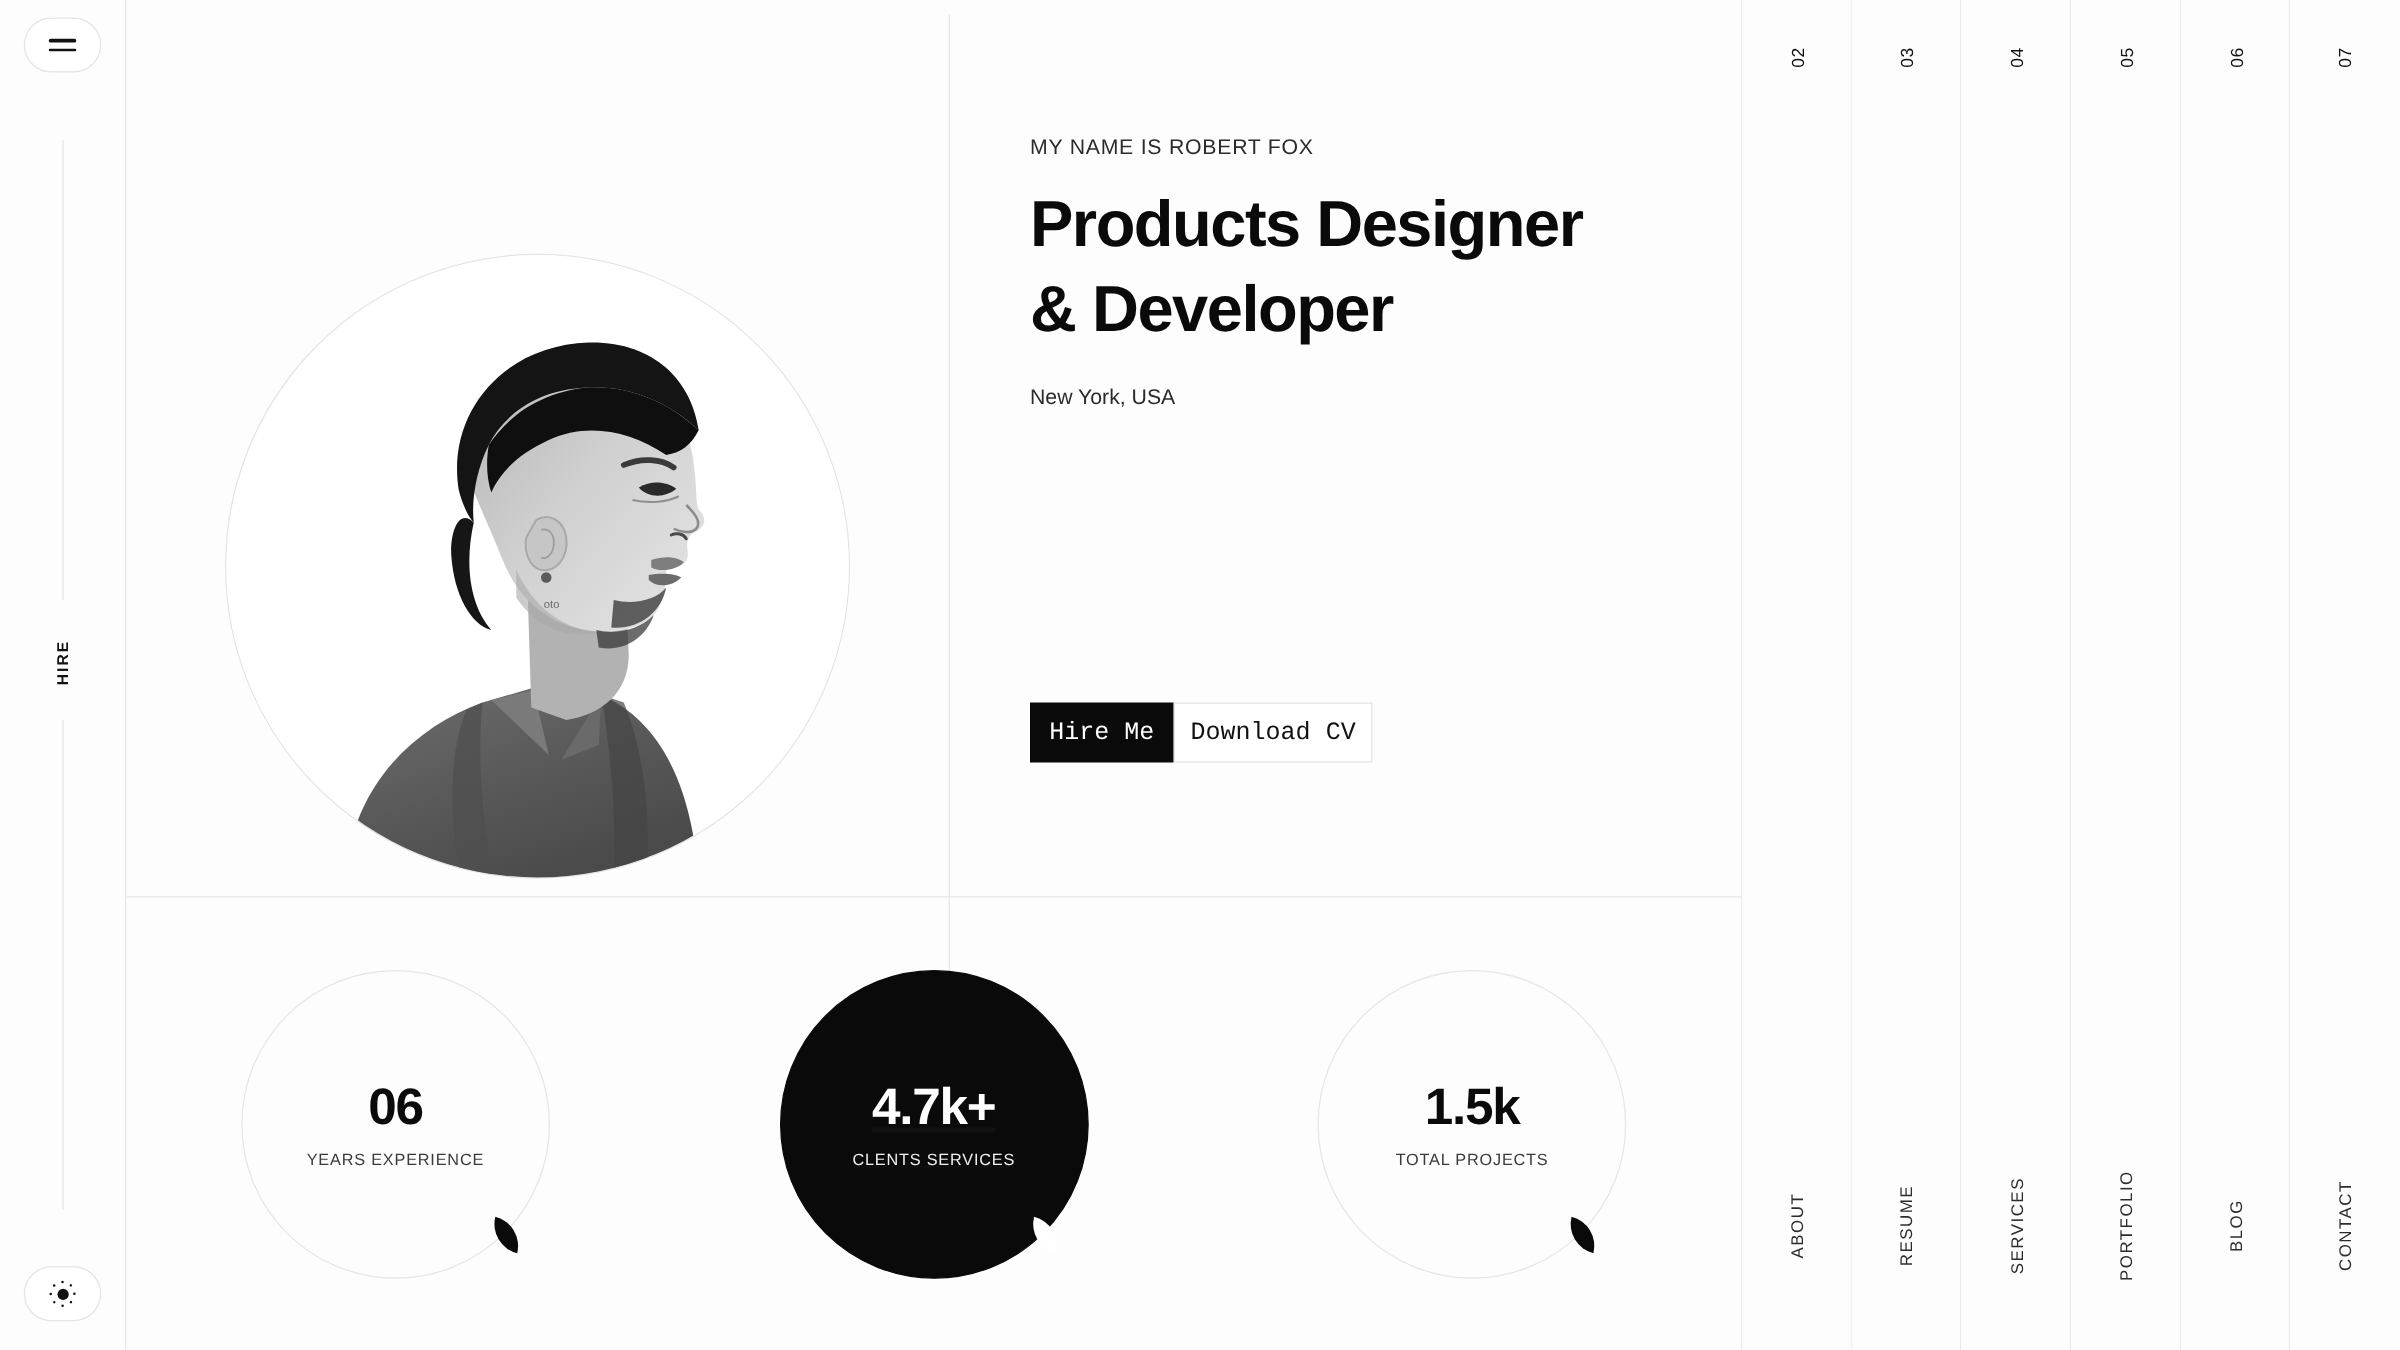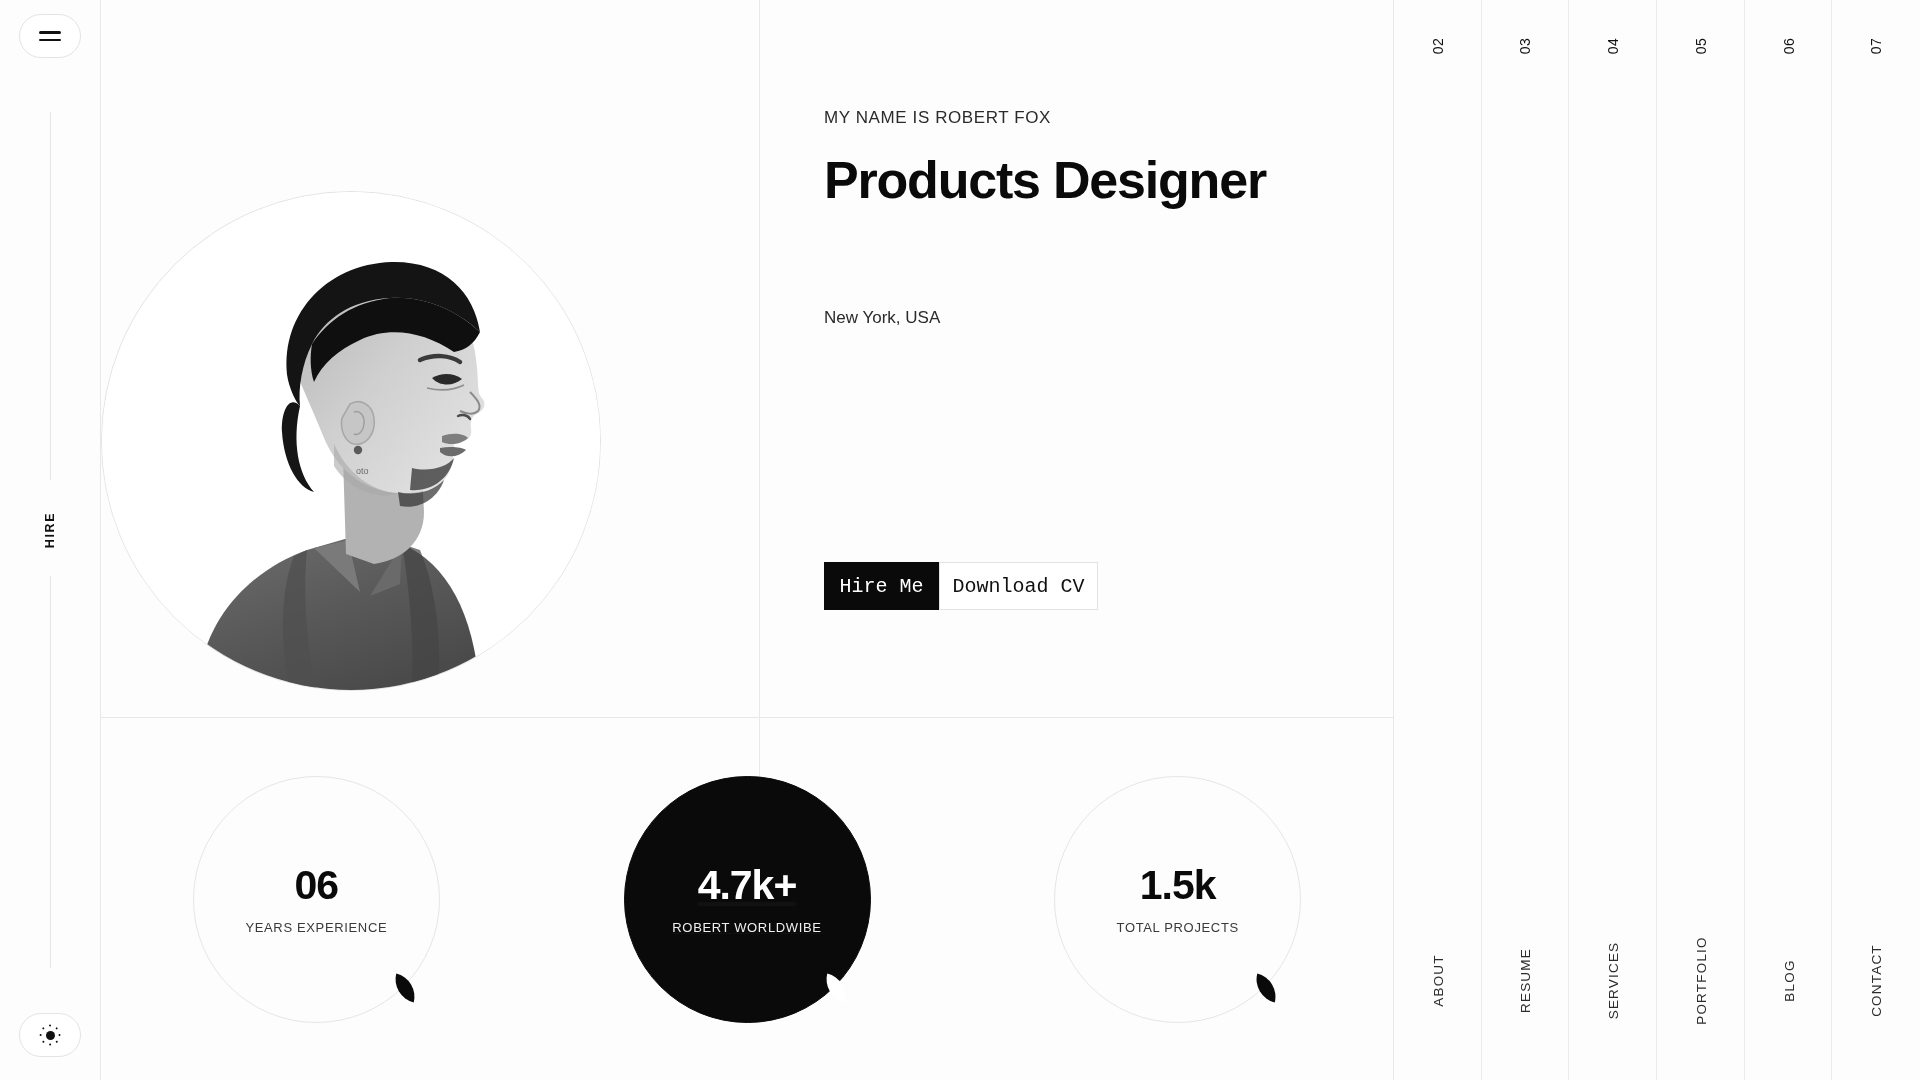--- a/index.html
+++ b/index.html
@@ -70,21 +70,21 @@
     width:1292px; height:1080px;
   }
   .hero-row {
     position:absolute; left:0; top:0; width:1292px; height:718px;
     border-bottom:1px solid #e8e8e8;
     display:flex;
   }
   .hero-photo {
     position:relative; width:659px; height:882px;
     border-right:1px solid #e8e8e8;
-    display:flex; align-items:center; justify-content:flex-start;
+    display:flex; align-items:center; justify-content:center;margin-top:12px;
   }
   .photo-ring {
     position:relative;
     width:500px; height:500px; border-radius:50%;
     border:1px solid #e4e4e4;
     overflow:hidden;
     display:flex; align-items:flex-end; justify-content:center;
   }
   .portrait { position:absolute; left:0; top:0; width:500px; height:500px; }
 
@@ -308,41 +308,41 @@
               <path d="M232 252 C246 282 268 298 296 302 C272 308 246 296 232 274 Z" fill="#a9a9a9" opacity="0.6"></path>
 
               <text x="254" y="282" font-family="Liberation Sans, sans-serif" font-size="9" fill="#6b6b6b">oto</text>
             </g>
           </svg>
         </div>
       </div>
 
       <div class="hero-text">
         <div class="eyebrow">MY NAME IS ROBERT FOX</div>
-        <h1 class="headline"><span>Products Designer</span><br></h1>
+        <h1 class="headline"><span>Products Designer</span><br><span>&amp; Developer</span></h1>
         <div class="location">New York, USA</div>
         <div class="cta-row">
           <div class="btn primary">Hire Me</div>
           <div class="btn ghost">Download CV</div>
         </div>
       </div>
     </div>
 
     <div class="stats-row" id="stats-row">
         <div class="stat-wrap">
           <div class="stat">
             <div class="value">06</div>
             <div class="label">YEARS EXPERIENCE</div>
             <div class="leaf"></div>
           </div>
         </div>
         <div class="stat-wrap">
           <div class="stat filled">
             <div class="value">4.7k+</div>
-            <div class="label">ROBERT WORLDWIBE</div>
+            <div class="label">CLENTS SERVICES</div>
             <div class="leaf"></div>
           </div>
         </div>
         <div class="stat-wrap">
           <div class="stat">
             <div class="value">1.5k</div>
             <div class="label">TOTAL PROJECTS</div>
             <div class="leaf"></div>
           </div>
         </div>

